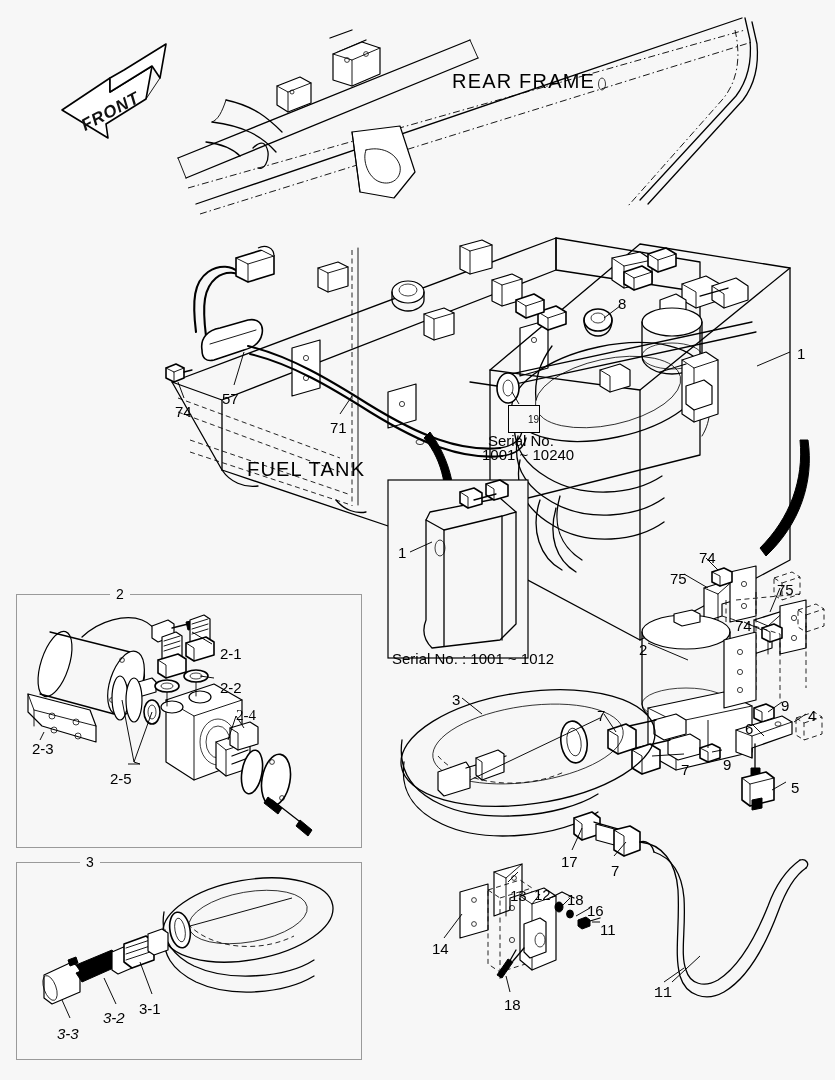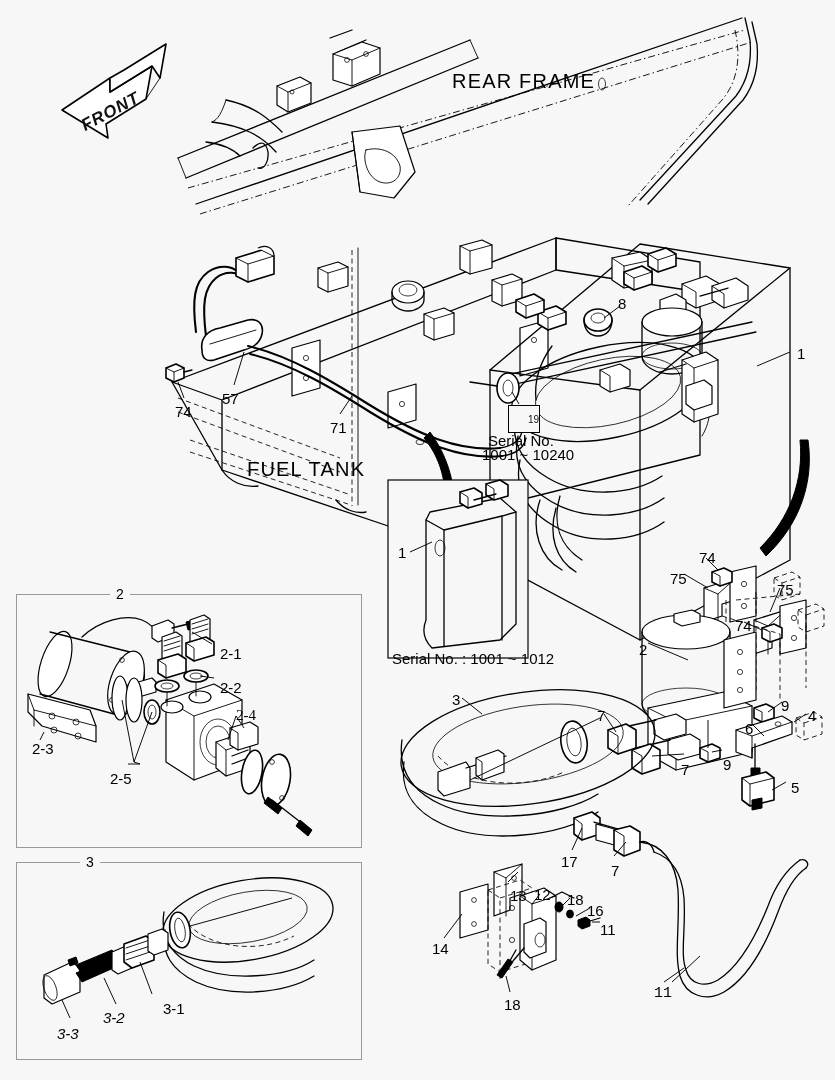--- a/index.html
+++ b/index.html
@@ -543,21 +543,21 @@
       <div class="lbl num" style="left: 797px; top: 345px;">1</div>
       <div class="lbl num" style="left: 618px; top: 295px;">8</div>
       <div class="lbl num" style="left: 330px; top: 419px;">71</div>
       <div class="lbl num" style="left: 222px; top: 390px;">57</div>
       <div class="lbl num" style="left: 175px; top: 403px;">74</div>
       <div class="lbl num" style="left: 220px; top: 645px;">2-1</div>
       <div class="lbl num" style="left: 220px; top: 679px;">2-2</div>
       <div class="lbl num" style="left: 32px; top: 740px;">2-3</div>
       <div class="lbl num" style="left: 236px; top: 707px; font-family: Liberation Serif, serif;">2-4</div>
       <div class="lbl num" style="left: 110px; top: 770px;">2-5</div>
-      <div class="lbl num" style="left: 139px; top: 1000px; margin-left: 24px;">3-1</div>
+      <div class="lbl num" style="left: 139px; top: 1000px;">3-1</div>
       <div class="lbl num" style="left: 103px; top: 1009px; font-style: italic;">3-2</div>
       <div class="lbl num" style="left: 57px; top: 1025px; font-style: italic;">3-3</div>
       <div class="lbl num" style="left: 639px; top: 641px;">2</div>
       <div class="lbl num" style="left: 699px; top: 549px;">74</div>
       <div class="lbl num" style="left: 670px; top: 570px;">75</div>
       <div class="lbl num" style="left: 777px; top: 581px;">75</div>
       <div class="lbl num" style="left: 735px; top: 617px;">74</div>
       <div class="lbl num" style="left: 781px; top: 697px;">9</div>
       <div class="lbl num" style="left: 808px; top: 707px;">4</div>
       <div class="lbl num" style="left: 745px; top: 720px;">6</div>

